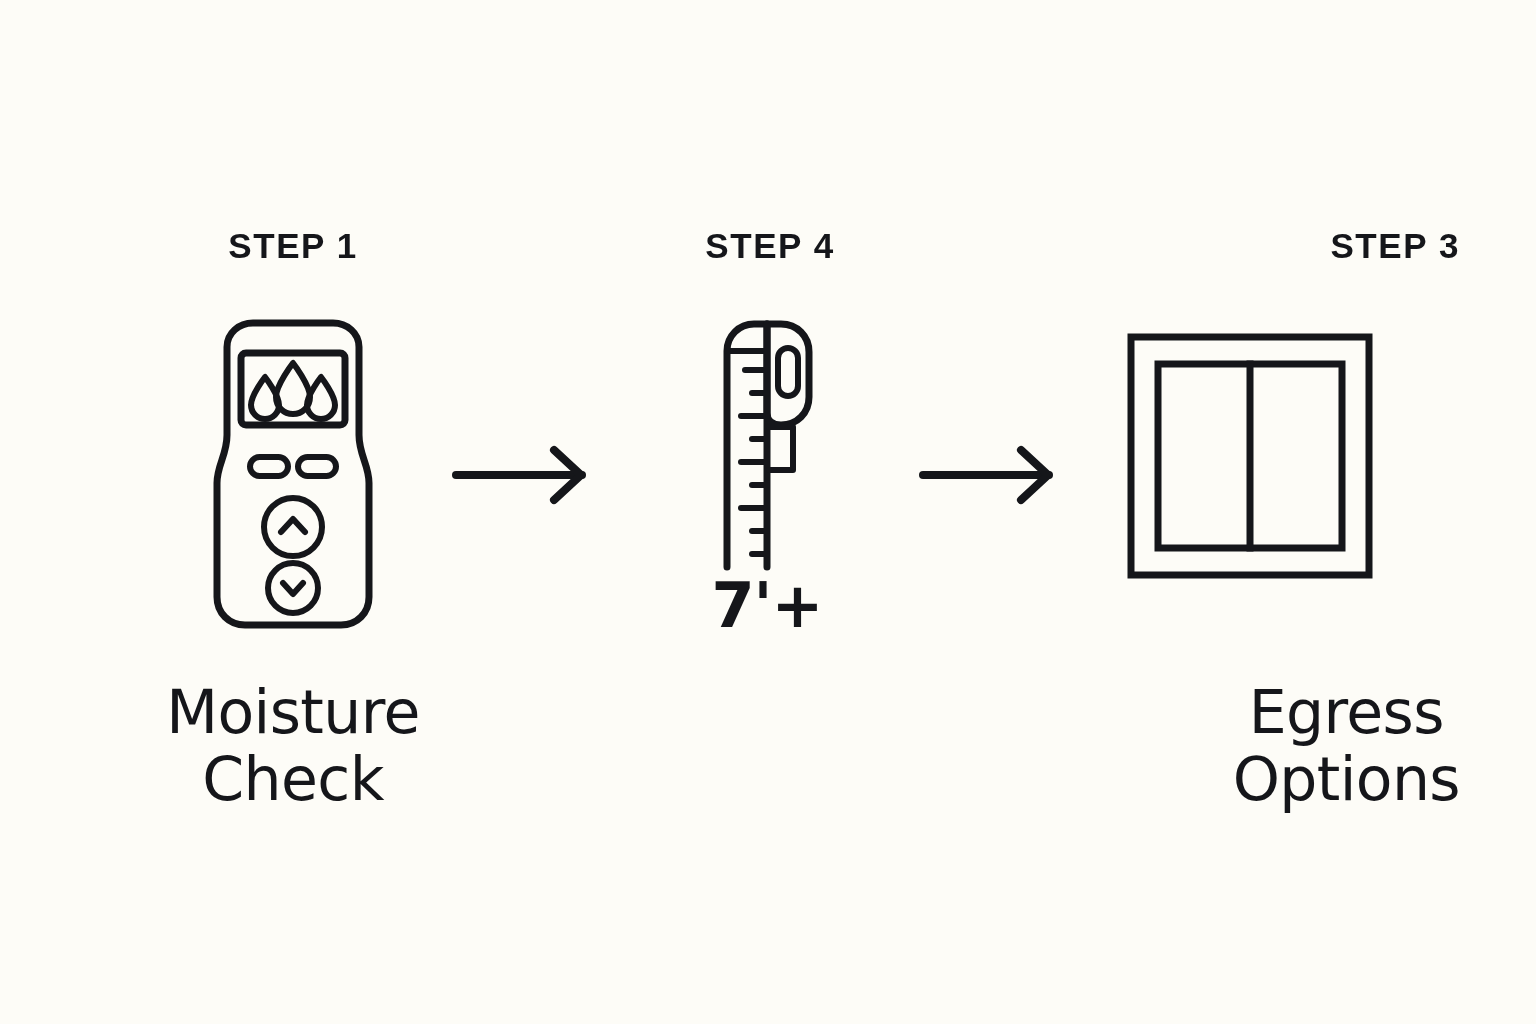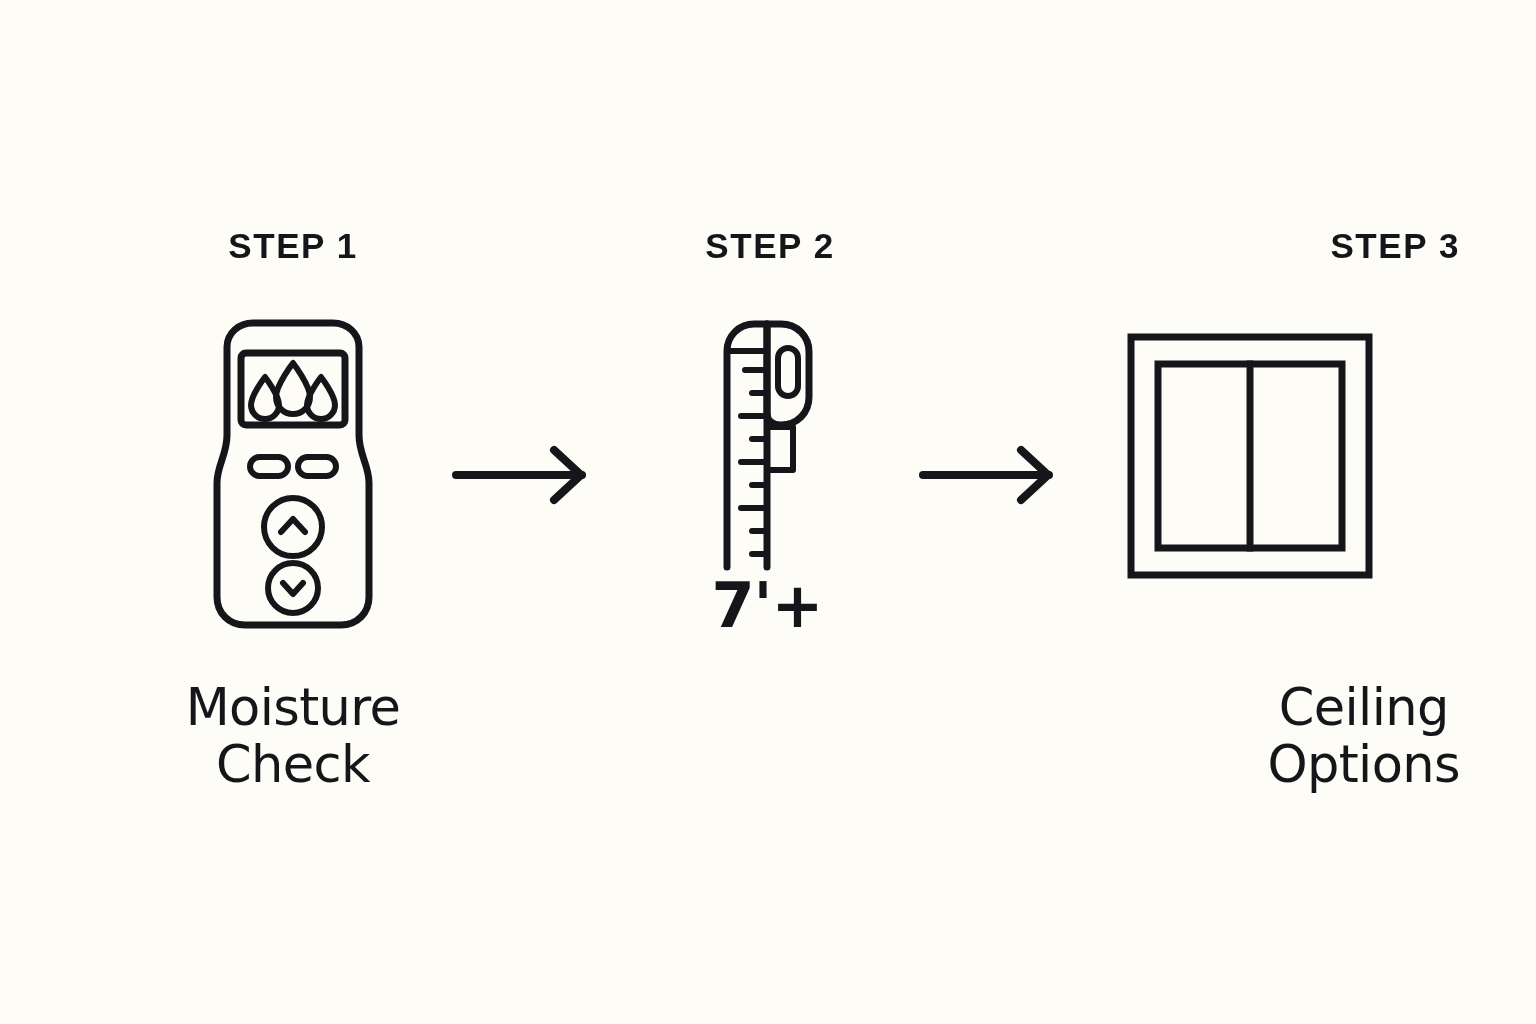--- a/index.html
+++ b/index.html
@@ -61,21 +61,21 @@
     margin-top: 52px;
     display: flex;
     align-items: flex-start;
     justify-content: center;
     width: 100%;
   }
 
   .step-caption {
     margin-top: 34px;
     font-family: "DejaVu Sans", sans-serif;
-    font-size: 51px;
+    font-size: 60px;
     font-weight: 400;
     line-height: 1.12;
     letter-spacing: -0.6px;
     text-align: center;
     color: #15161A;
     white-space: pre-line;
   }
 
   
   .arrow {
@@ -161,21 +161,21 @@
           <circle cx="100" cy="273" r="25" stroke-width="6"></circle>
           <path d="M90 268 L100 279 L110 268" stroke-width="6"></path>
         </svg>
       </div>
 
       <div class="step-caption">Moisture
 Check</div>
     </div>
 
     <div class="step step-2">
-      <div class="step-eyebrow">STEP 2</div>
+      <div class="step-eyebrow">STEP 4</div>
 
       <div class="step-art">
         <div class="tape-wrap">
           <svg width="130" height="258" viewBox="0 0 130 258" fill="none" stroke="#15161A" stroke-width="7" stroke-linecap="round" stroke-linejoin="round">
 
             <path d="M22 252 L22 36 C22 21 34 9 49 9 L62 9"></path>
             <path d="M62 9 L62 252"></path>
             <path d="M22 36 L62 36" stroke-width="6"></path>
 
             <path d="M62 9 L76 9 C92 9 104 21 104 37
@@ -210,21 +210,21 @@
         <svg width="250" height="250" viewBox="0 0 250 250" style="margin-top:16px" fill="none" stroke="#15161A" stroke-width="7" stroke-linecap="square" stroke-linejoin="miter">
 
           <rect x="6" y="6" width="238" height="238"></rect>
 
           <rect x="33" y="33" width="184" height="184"></rect>
 
           <path d="M125 33 L125 217"></path>
         </svg>
       </div>
 
-      <div class="step-caption">Ceiling
+      <div class="step-caption">Egress
 Options</div>
     </div>
 
     <div class="arrow arrow-1">
       <svg width="150" height="62" viewBox="0 0 150 62" fill="none" stroke="#15161A" stroke-width="8" stroke-linecap="round" stroke-linejoin="round">
         <path d="M6 31 L132 31"></path>
         <path d="M104 6 L131 31 L104 56"></path>
       </svg>
     </div>
 

